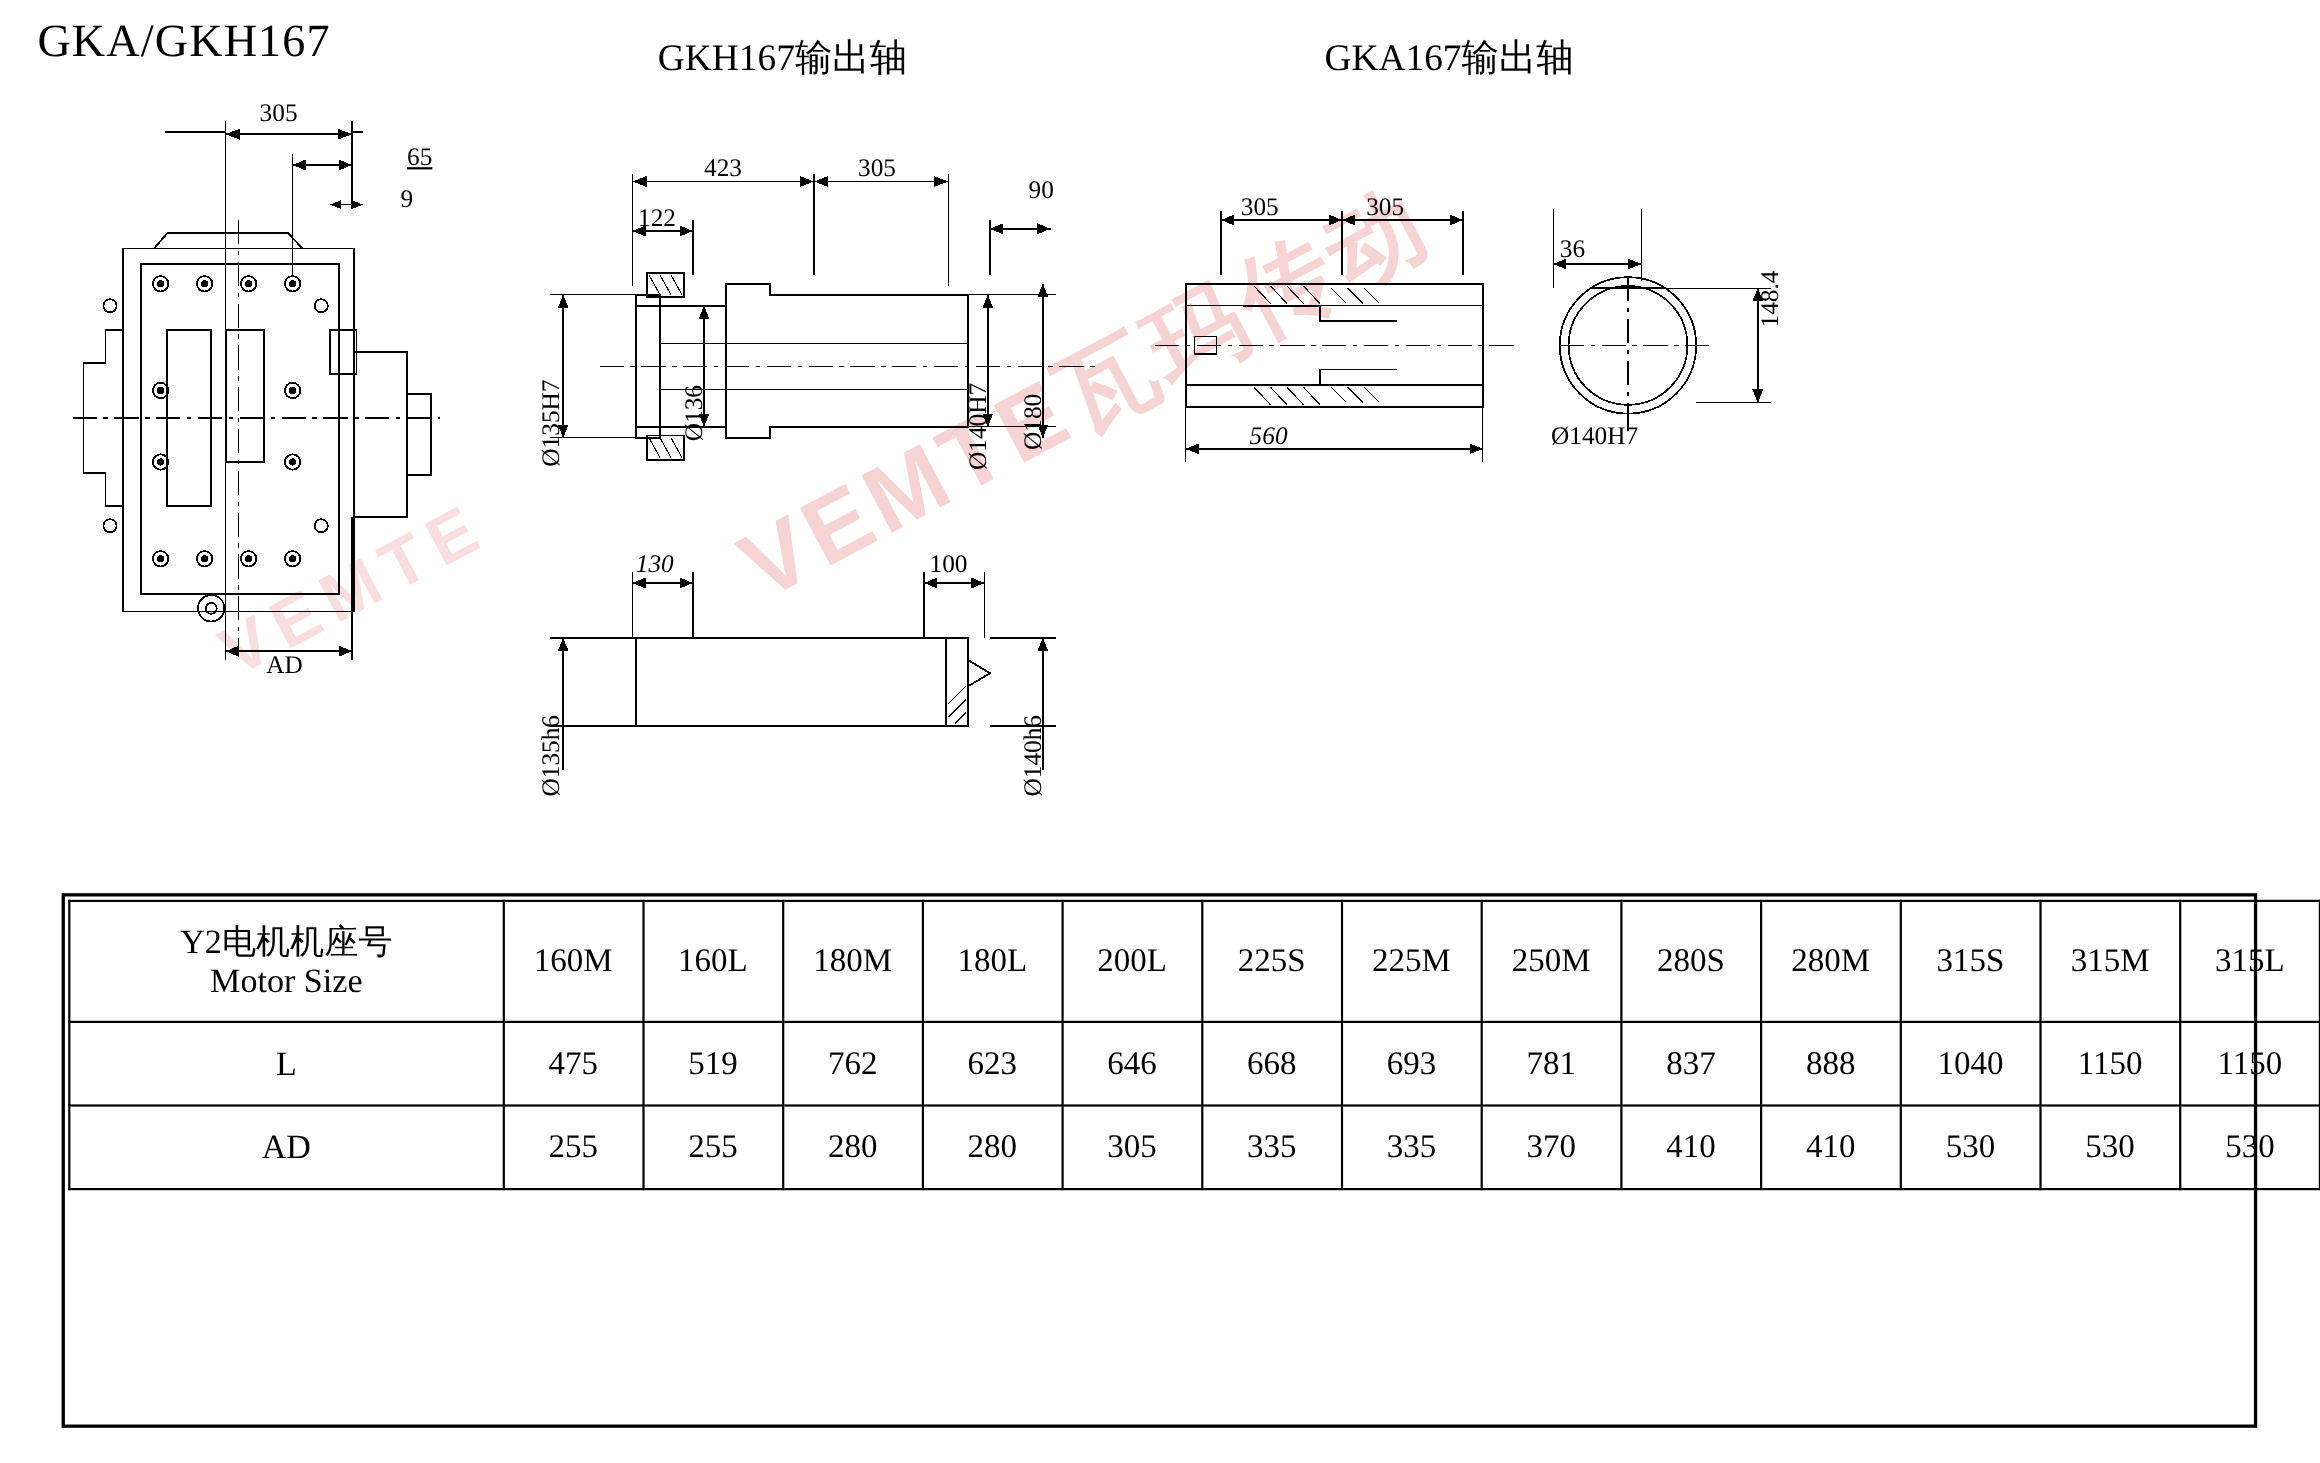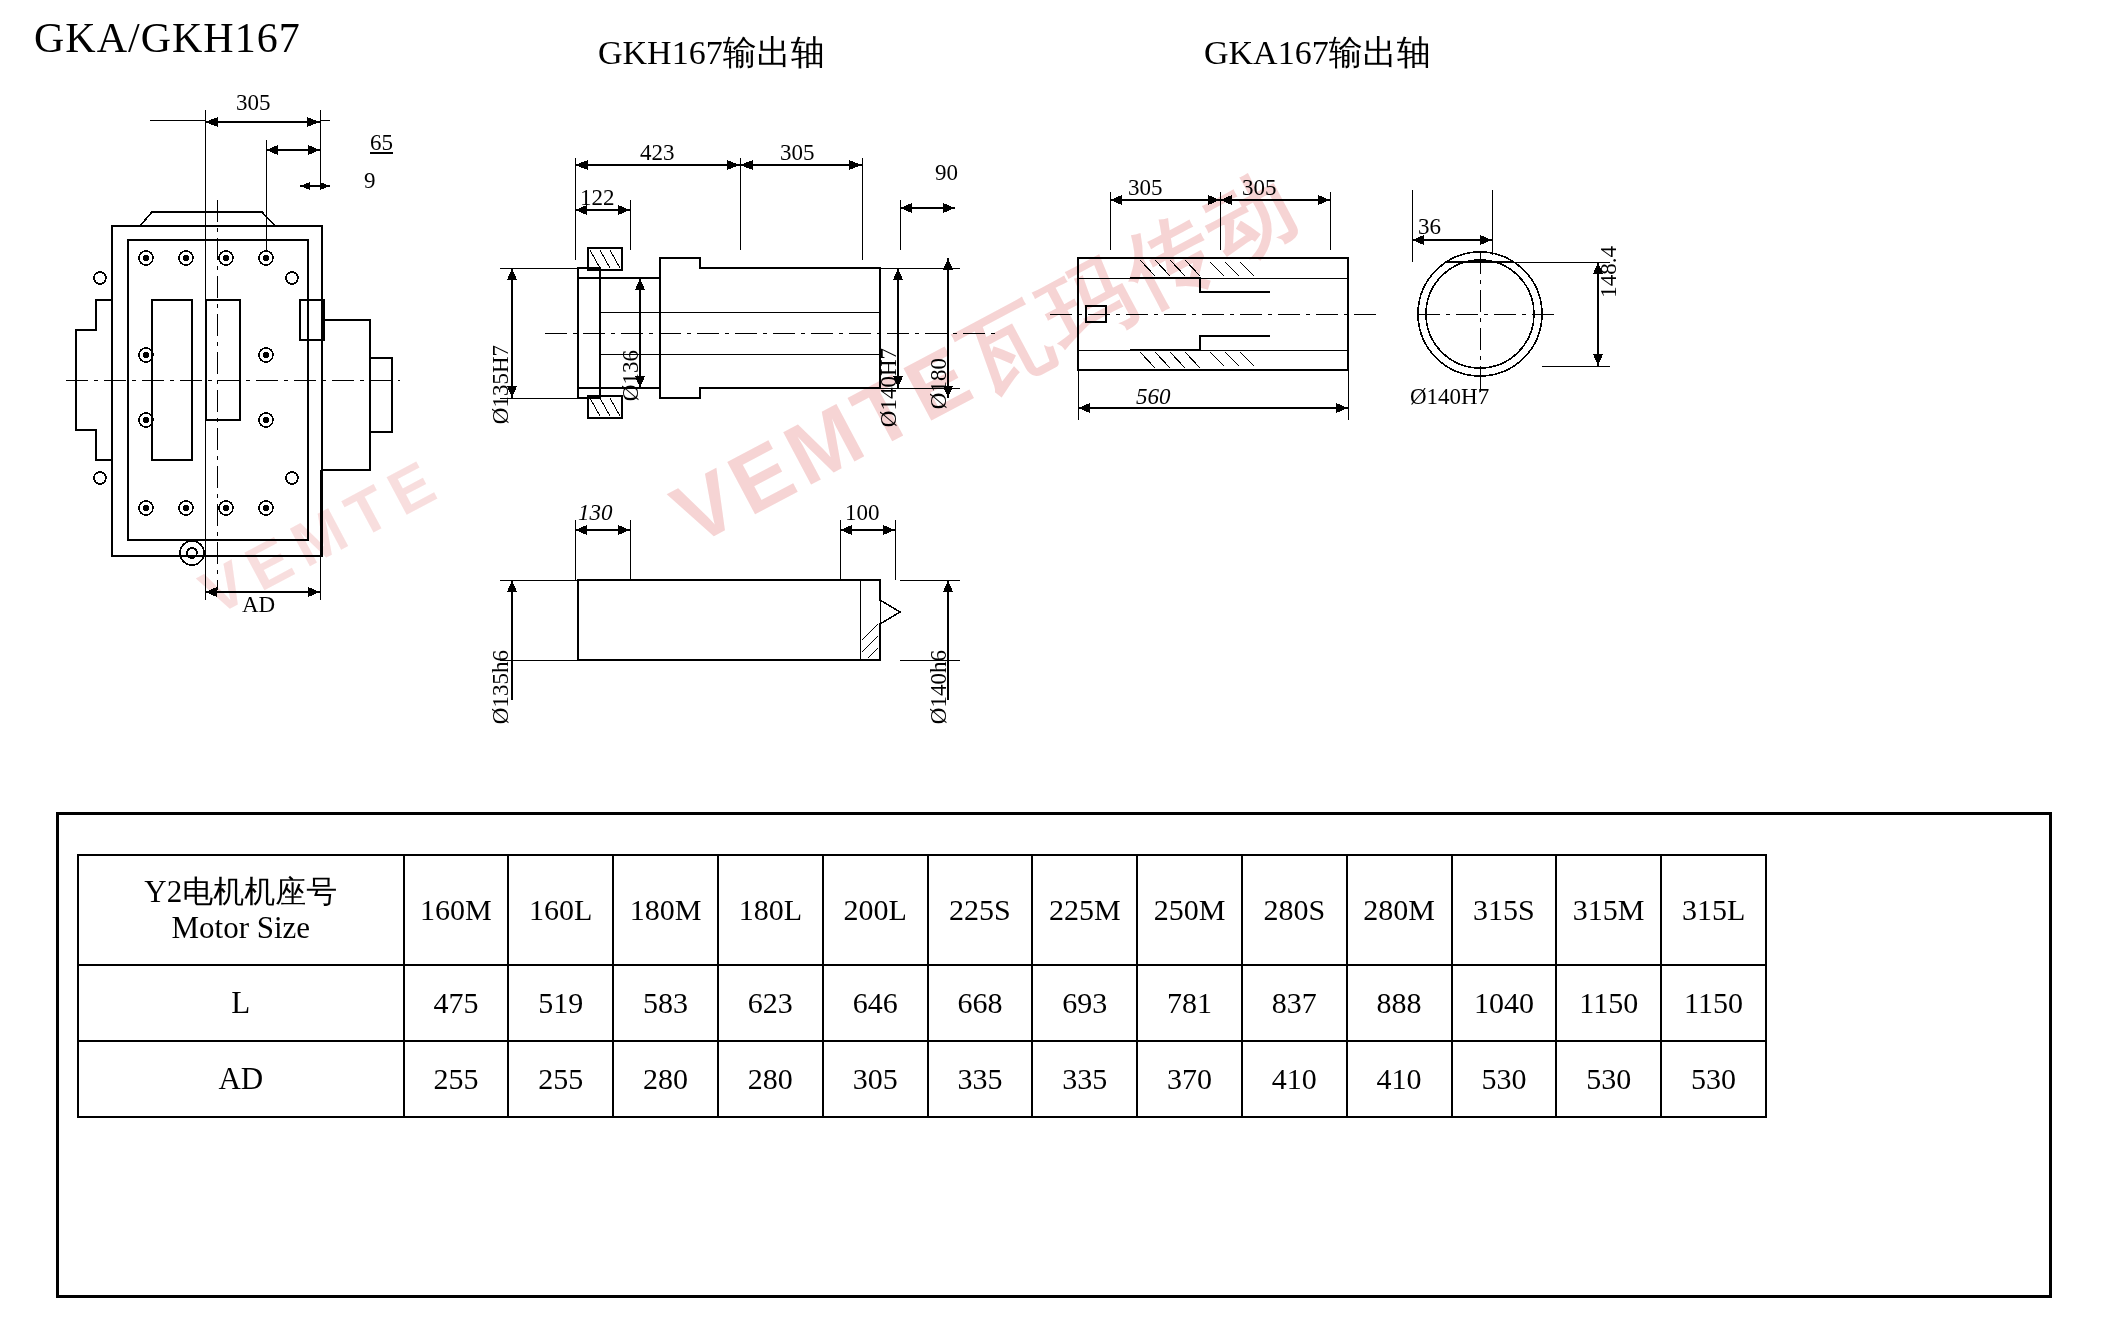--- a/index.html
+++ b/index.html
@@ -327,21 +327,21 @@
 <div class="abs dim dim-v" style="left:926px; top:650px;">Ø140h6</div>
 
 <div class="abs dim" style="left:1128px; top:175px;">305</div>
 <div class="abs dim" style="left:1242px; top:175px;">305</div>
 <div class="abs dim" style="left:1136px; top:384px;font-style:italic;">560</div>
 <div class="abs dim" style="left:1418px; top:214px;">36</div>
 <div class="abs dim dim-v" style="left:1596px; top:246px;">148.4</div>
 <div class="abs dim" style="left:1410px; top:384px;">Ø140H7</div>
 
 <div class="outer-border" style="left:56px; top:812px; width:1990px; height:480px;"></div>
-<table class="spec" style="left:77px; top:818px; width:1690px;margin-top:36px;">
+<table class="spec" style="left:62px; top:818px; width:2048px;">
   <tbody>
       <tr class="hdr">
     <td class="firstcol">
       <div>Y2电机机座号</div>
       <div>Motor Size</div>
     </td>
     <td class="datacol">160M</td>
     <td class="datacol">160L</td>
     <td class="datacol">180M</td>
     <td class="datacol">180L</td>
@@ -352,21 +352,21 @@
     <td class="datacol">280S</td>
     <td class="datacol">280M</td>
     <td class="datacol">315S</td>
     <td class="datacol">315M</td>
     <td class="datacol">315L</td>
   </tr>
   <tr class="row">
     <td class="firstcol">L</td>
     <td class="datacol">475</td>
     <td class="datacol">519</td>
-    <td class="datacol">583</td>
+    <td class="datacol">762</td>
     <td class="datacol">623</td>
     <td class="datacol">646</td>
     <td class="datacol">668</td>
     <td class="datacol">693</td>
     <td class="datacol">781</td>
     <td class="datacol">837</td>
     <td class="datacol">888</td>
     <td class="datacol">1040</td>
     <td class="datacol">1150</td>
     <td class="datacol">1150</td>

